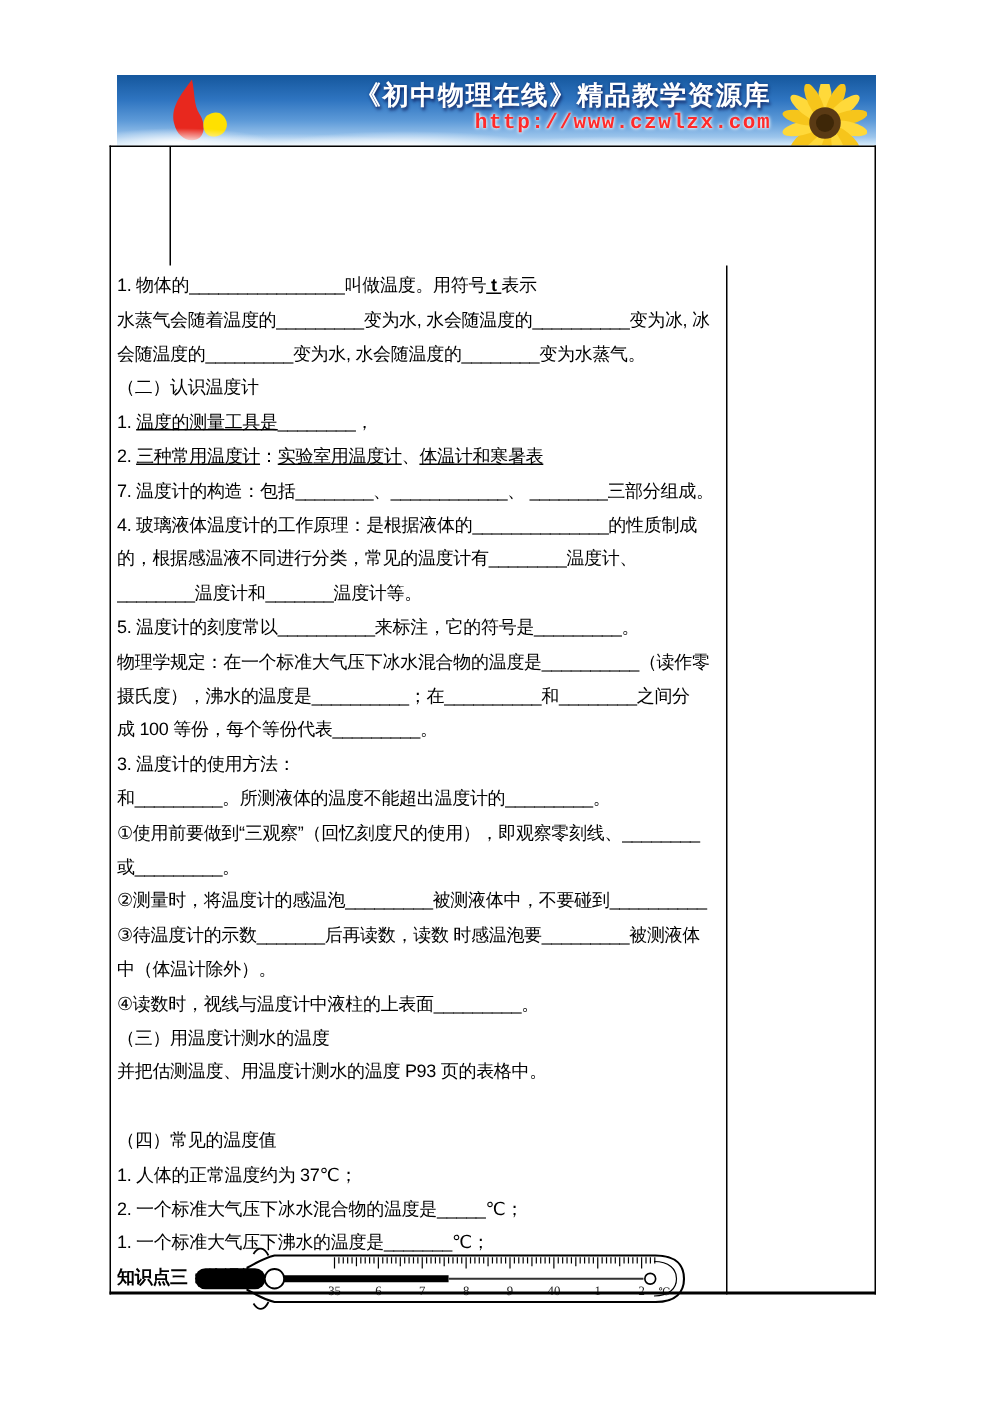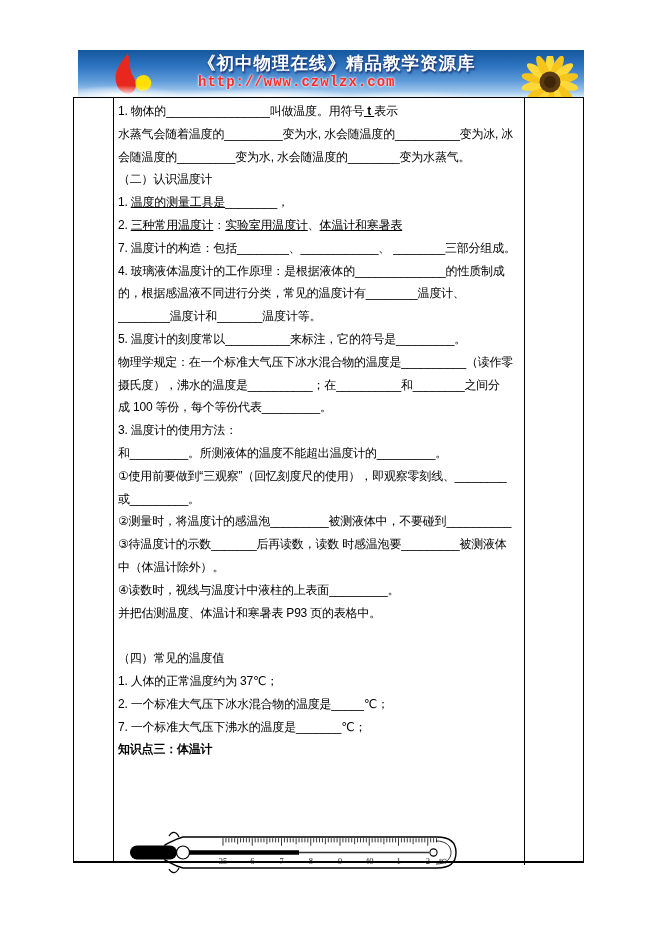--- a/index.html
+++ b/index.html
@@ -16,41 +16,42 @@
   }
   .clouds{
     position:absolute;left:0;right:0;bottom:-6px;height:26px;pointer-events:none;
     background:
       radial-gradient(ellipse 90px 14px at 8% 70%, rgba(255,255,255,.95), transparent 70%),
       radial-gradient(ellipse 120px 13px at 38% 75%, rgba(255,255,255,.85), transparent 70%),
       radial-gradient(ellipse 110px 12px at 66% 85%, rgba(255,255,255,.7), transparent 70%),
       radial-gradient(ellipse 150px 18px at 22% 95%, rgba(255,255,255,.95), transparent 70%);
   }
   .banner-text{
-    position:absolute;left:120px;right:70px;top:3px;text-align:left;line-height:1.15;
+    position:absolute;left:120px;right:70px;top:3px;text-align:right;line-height:1.15;
   }
   .banner-title{
     color:#fff;font-weight:bold;font-size:17.5px;letter-spacing:1px;
     text-shadow:1px 2px 2px rgba(10,20,80,.65), 0 0 2px rgba(10,20,80,.4);
     white-space:nowrap;
   }
   .banner-url{
     margin-top:1px;
     color:#ff2a2a;font-weight:bold;font-size:14px;letter-spacing:1px;
     font-family:"Liberation Mono","DejaVu Sans Mono",monospace;
     text-shadow:0 0 2px #fff,0 0 3px #fff;
     white-space:nowrap;
   }
   .logo{position:absolute;left:30px;top:2px;}
   .sunflower{position:absolute;right:6px;top:6px;}
   
   .doc-table{
     position:absolute;left:73px;top:97px;width:509px;height:765px;
     border:1px solid #000;border-bottom:none;
     display:flex;
+    flex-direction:column;
   }
   .cell{height:100%;}
   .col-left{width:39px;border-right:1px solid #000;}
   .col-main{width:406px;border-right:1px solid #000;padding:2px 0 0 4px;box-sizing:content-box;}
   .col-right{flex:1;}
   .doc-lines{font-size:12px;line-height:22.8px;letter-spacing:-0.2px;}
   .line{height:22.8px;white-space:pre;overflow:hidden;}
   .line span.u{text-decoration:underline;}
   .line span.b{font-weight:bold;}
   
@@ -116,26 +117,27 @@
         <div class="line"><span>摄氏度），沸水的温度是__________；在__________和________之间分</span></div>
         <div class="line"><span>成 100 等份，每个等份代表_________。</span></div>
         <div class="line"><span>3. 温度计的使用方法：</span></div>
         <div class="line"><span>和_________。所测液体的温度不能超出温度计的_________。</span></div>
         <div class="line"><span>①使用前要做到“三观察”（回忆刻度尺的使用），即观察零刻线、________</span></div>
         <div class="line"><span>或_________。</span></div>
         <div class="line"><span>②测量时，将温度计的感温泡_________被测液体中，不要碰到__________</span></div>
         <div class="line"><span>③待温度计的示数_______后再读数，读数 时感温泡要_________被测液体</span></div>
         <div class="line"><span>中（体温计除外）。</span></div>
         <div class="line"><span>④读数时，视线与温度计中液柱的上表面_________。</span></div>
-        <div class="line"><span>并把估测温度、体温计和寒暑表 P93 页的表格中。</span></div>
+        <div class="line"><span>（三）用温度计测水的温度</span></div>
+        <div class="line"><span>并把估测温度、用温度计测水的温度 P93 页的表格中。</span></div>
         <div class="line"><span></span></div>
         <div class="line"><span>（四）常见的温度值</span></div>
         <div class="line"><span>1. 人体的正常温度约为 37℃；</span></div>
         <div class="line"><span>2. 一个标准大气压下冰水混合物的温度是_____℃；</span></div>
-        <div class="line"><span>7. 一个标准大气压下沸水的温度是_______℃；</span></div>
+        <div class="line"><span>1. 一个标准大气压下沸水的温度是_______℃；</span></div>
         <div class="line"><span class="b">知识点三：体温计</span></div>
       </div>
   </div>
   <div class="cell col-right"></div>
 </div>
 
 <svg class="thermo" width="335" height="44" viewBox="0 0 335 44">
 
   <path d="M58 7 L312 7 C326 7 331 14 331 22.5 C331 31 326 38 312 38 L58 38 C50 36 46 33 40 30 L40 15 C46 12 50 9 58 7 Z" fill="#ffffff" stroke="#000" stroke-width="1.4"></path>
   <path d="M311 11 C321 11 326 16 326 22.5 C326 29 321 34 311 34" fill="none" stroke="#000" stroke-width="0.8"></path>

